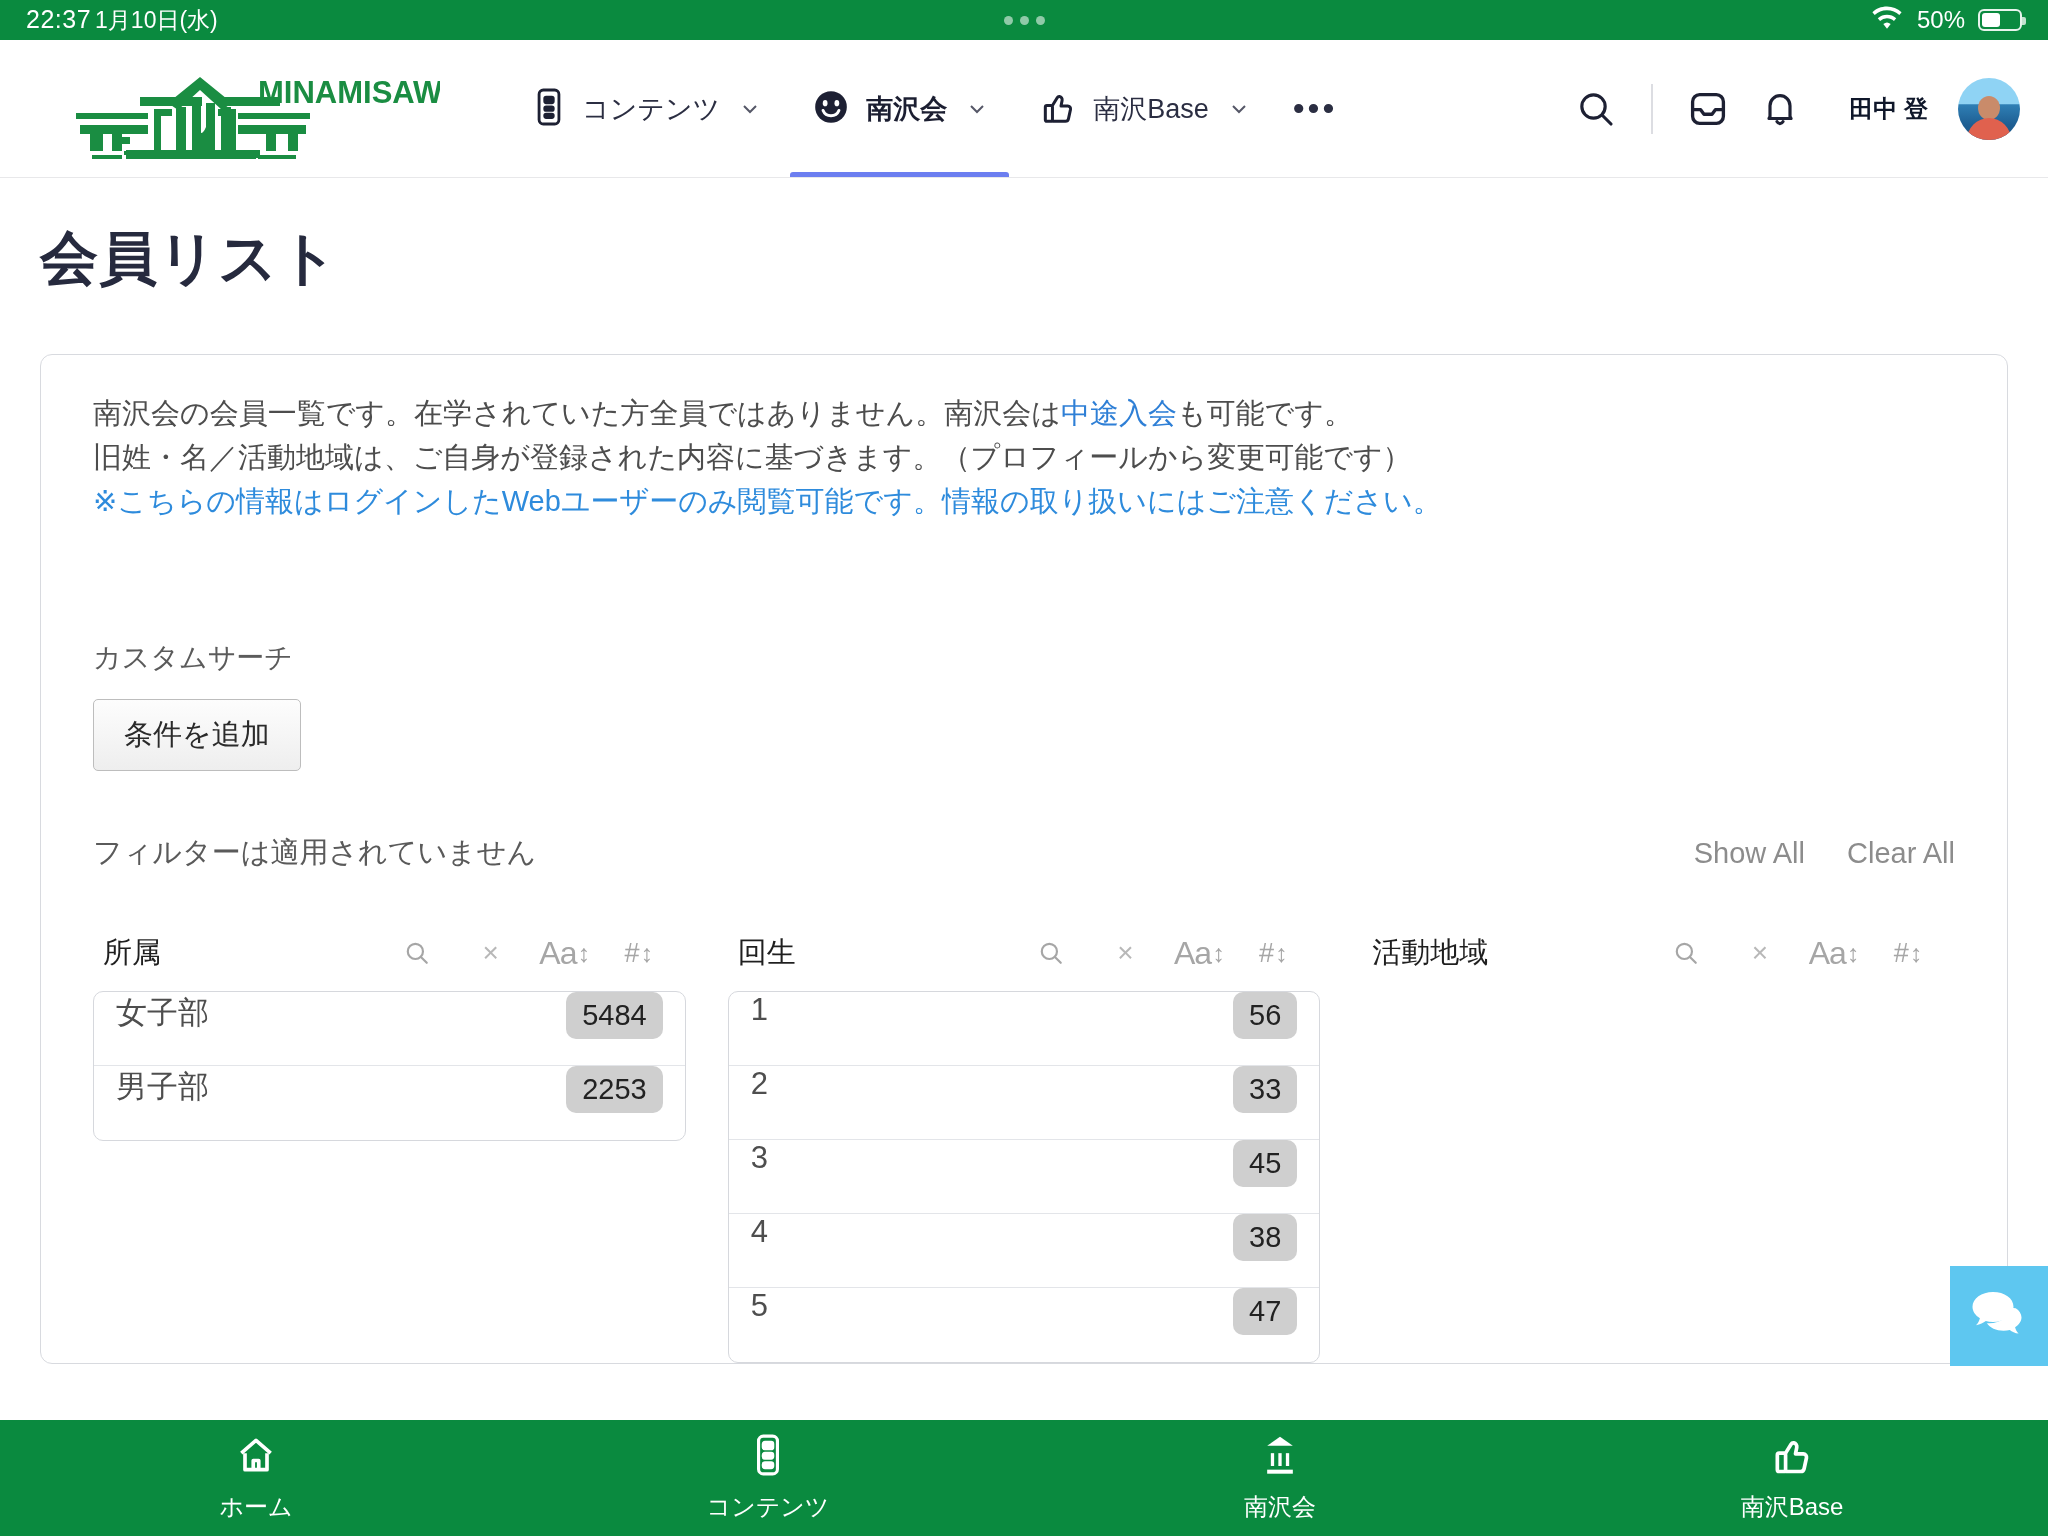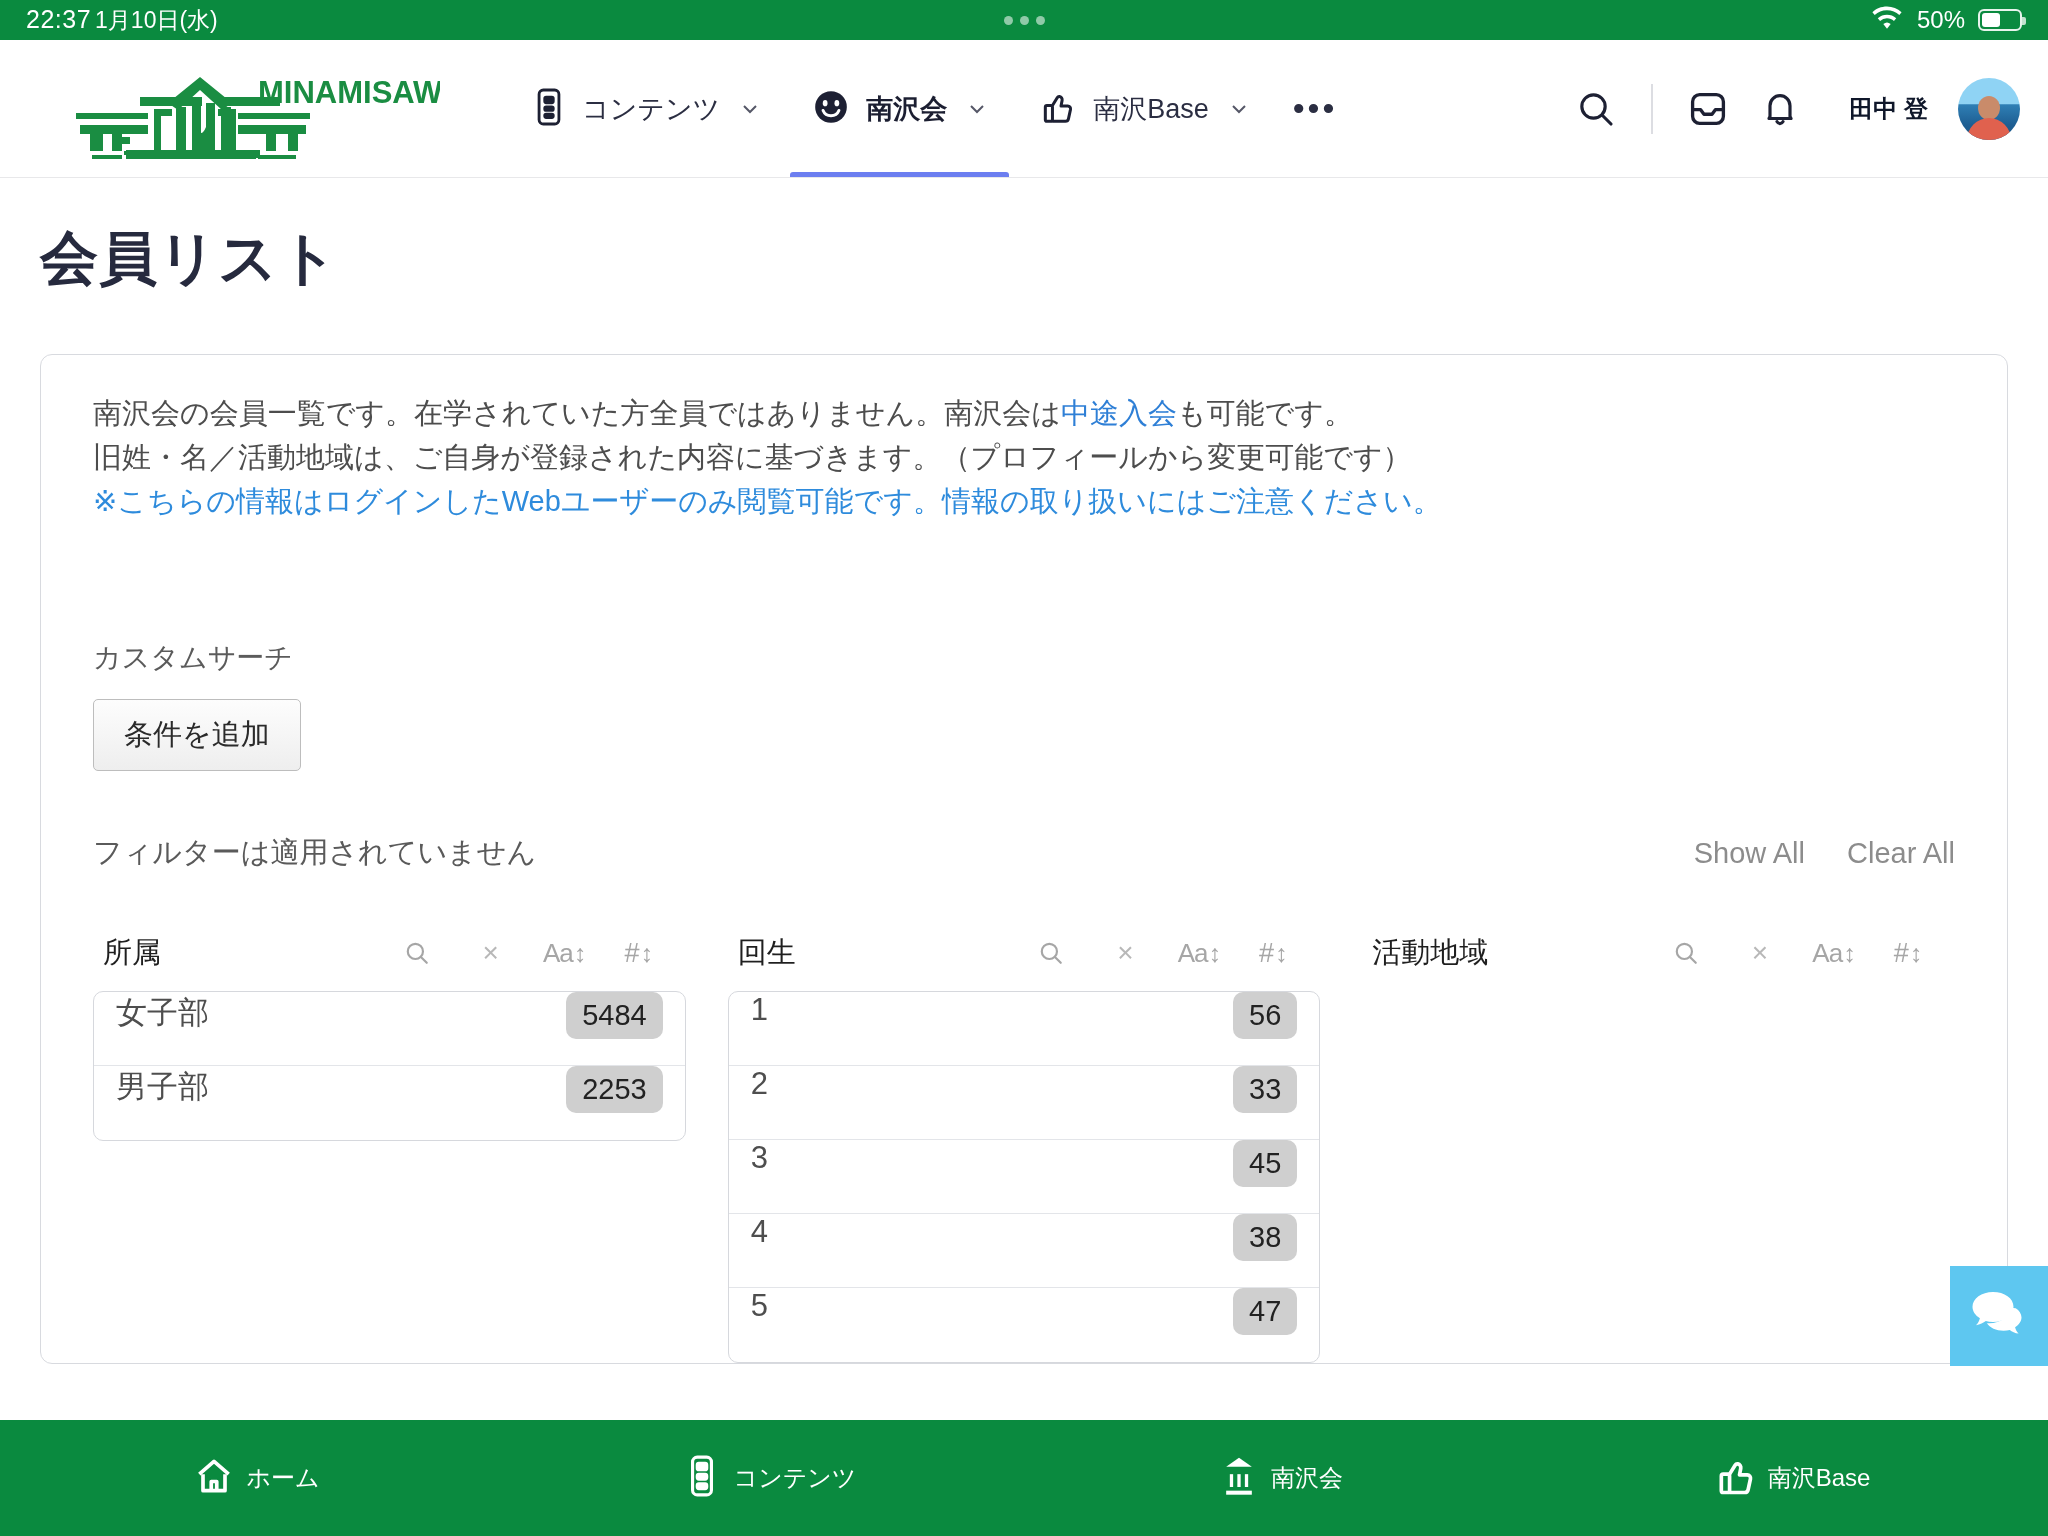--- a/index.html
+++ b/index.html
@@ -154,21 +154,21 @@
     display: flex; align-items: center; gap: 0;
     padding: 0 10px 16px 10px;
   }
   .facet-title { font-size: 29px; color: #1f1f1f; white-space: nowrap; }
   .facet-tools { display: flex; align-items: center; margin-left: auto; gap: 0; }
   .ftool {
     width: 74px; height: 44px; display: flex; align-items: center; justify-content: center;
     color: #a6a6a6; cursor: pointer;
   }
   .ftool.small-x { font-size: 28px; color: #b8b8b8; }
-  .ftool .aa { font-size: 26px; letter-spacing: -1px; }
+  .ftool .aa { font-size: 32px; letter-spacing: -1px; }
   .ftool .hash { font-size: 27px; }
   .ftool .arrows { font-size: 25px; margin-left: 1px; }
 
   .facet-list {
     border: 1px solid #d6d8dd;
     border-radius: 10px;
     background: #fff;
     overflow: hidden;
   }
   .facet-item {
@@ -192,21 +192,21 @@
     cursor: pointer; z-index: 30;
   }
 
   
   .tabbar {
     height: 116px; flex: 0 0 116px;
     background: #0a8a3f;
     display: flex; align-items: center;
   }
   .tab {
-    flex: 1 1 0; display: flex; flex-direction: row;
+    flex: 1 1 0; display: flex; flex-direction: column;
     align-items: center; justify-content: center; gap: 10px;
     color: #ffffff; cursor: pointer; height: 100%;
   }
   .tab .tlabel { font-size: 24px; }
 </style>
 </head>
 <body>
 
 <div id="app">
 

